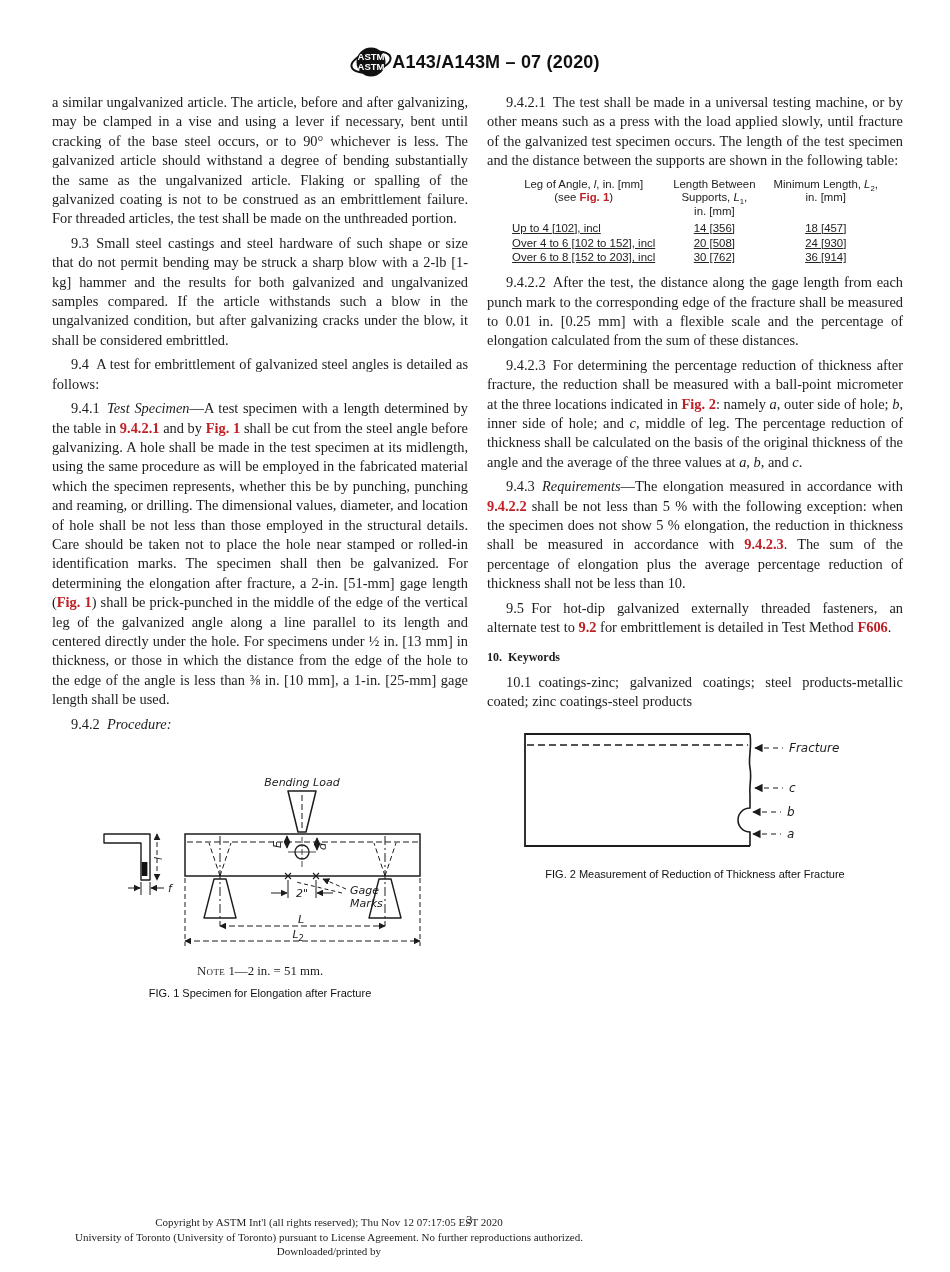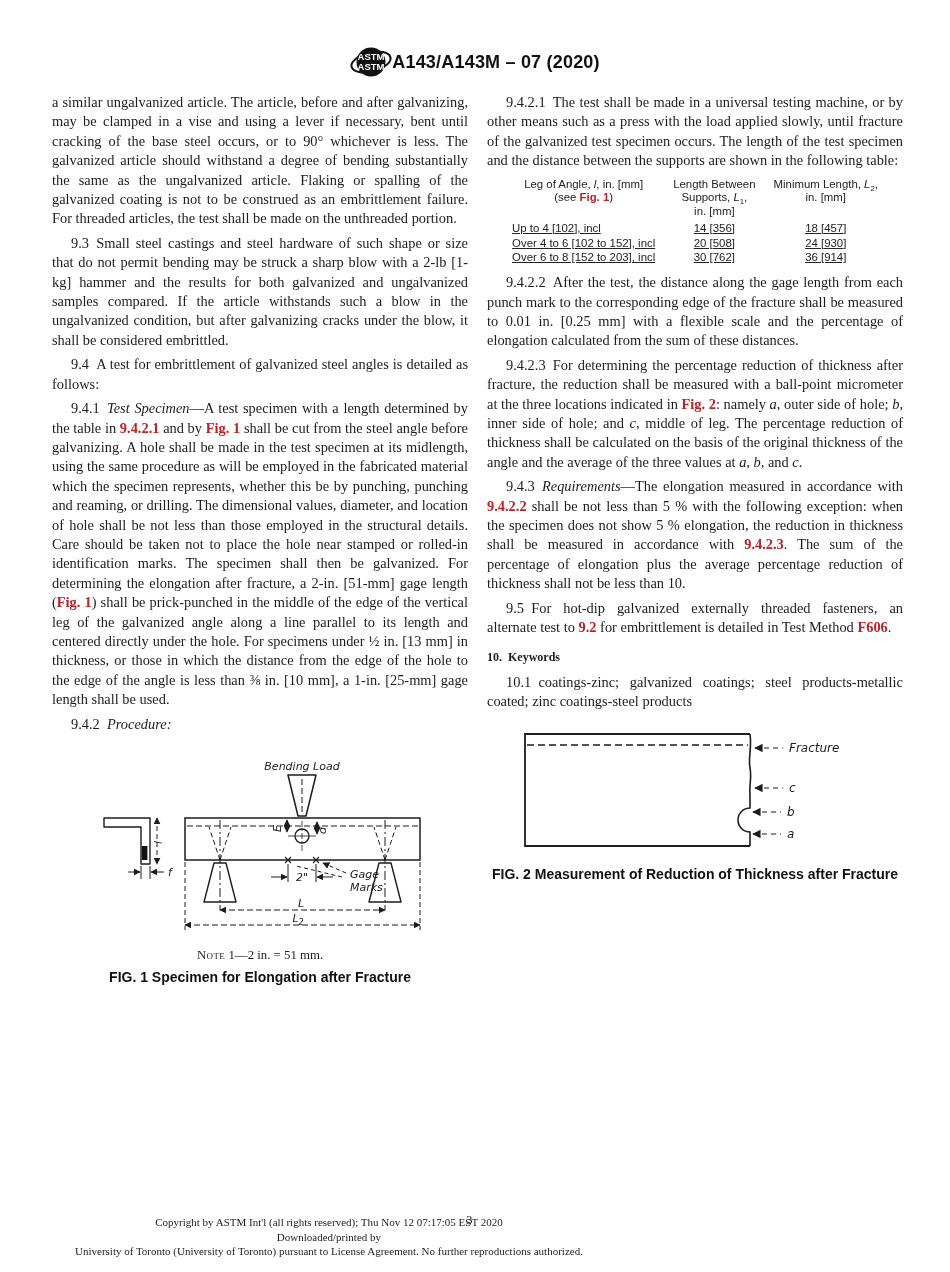--- a/index.html
+++ b/index.html
@@ -24,24 +24,24 @@
   table.spec{font-family:"Liberation Sans",sans-serif;font-size:11.4px;line-height:13.6px;
              border-collapse:collapse;margin:7px auto 8px;color:#222;text-indent:0;}
   table.spec th{font-weight:normal;text-align:center;vertical-align:top;padding:0 9px 3px;}
   table.spec td{text-align:center;padding:.5px 9px;text-decoration:underline;}
   table.spec td.tl{text-align:left;}
 
   h3.sect{font-family:"Liberation Serif",serif;font-size:12px;margin:10px 0 6px;text-indent:0;text-align:left;}
 
   
   figure{margin:0;text-align:center;}
-  .fig1{margin-top:26px;}
+  .fig1{margin-top:42px;}
   .fig2{margin-top:16px;}
   .fignote{text-align:center;font-size:12.8px;margin-top:1px;}
-  .figcap{text-align:center;font-family:"Liberation Sans",sans-serif;font-weight:bold;font-size:14px;margin-top:2px;color:#111;}
+  .figcap{text-align:center;font-family:"Liberation Sans",sans-serif;font-weight:normal;font-size:11px;margin-top:2px;color:#111;}
   svg .lab{font-family:"DejaVu Sans",sans-serif;font-style:italic;font-size:11px;fill:#1c1c1c;}
   svg .lab12{font-family:"DejaVu Sans",sans-serif;font-style:italic;font-size:12px;fill:#1c1c1c;}
   svg .stroked{stroke:#1c1c1c;fill:none;}
 
   
   .ftr{position:absolute;left:75px;bottom:13px;font-size:11px;line-height:14.6px;text-align:center;color:#1c1c1c;}
   .pagenum{position:absolute;left:466px;top:1212px;font-size:13px;}
 
   .logo-txt{font-family:"Liberation Sans",sans-serif;font-weight:bold;font-size:9.5px;fill:#fff;}
 </style>
@@ -200,17 +200,17 @@
           <line x1="258" y1="106" x2="286" y2="106" class="stroked" stroke-width="1.2" stroke-dasharray="5 4" marker-start="url(#ar2)"></line>
           <text x="292" y="110" class="lab12">a</text>
         </svg>
         <div class="figcap">FIG. 2 Measurement of Reduction of Thickness after Fracture</div>
       </figure>
     </div>
   </div>
 
   <div class="ftr">
     <div>Copyright by ASTM Int'l (all rights reserved); Thu Nov 12 07:17:05 EST 2020</div>
+    <div>University of Toronto (University of Toronto) pursuant to License Agreement. No further reproductions authorized.</div>
     <div>Downloaded/printed by</div>
-    <div>University of Toronto (University of Toronto) pursuant to License Agreement. No further reproductions authorized.</div>
   </div>
   <div class="pagenum">3</div>
 </div>
 
 </body></html>

